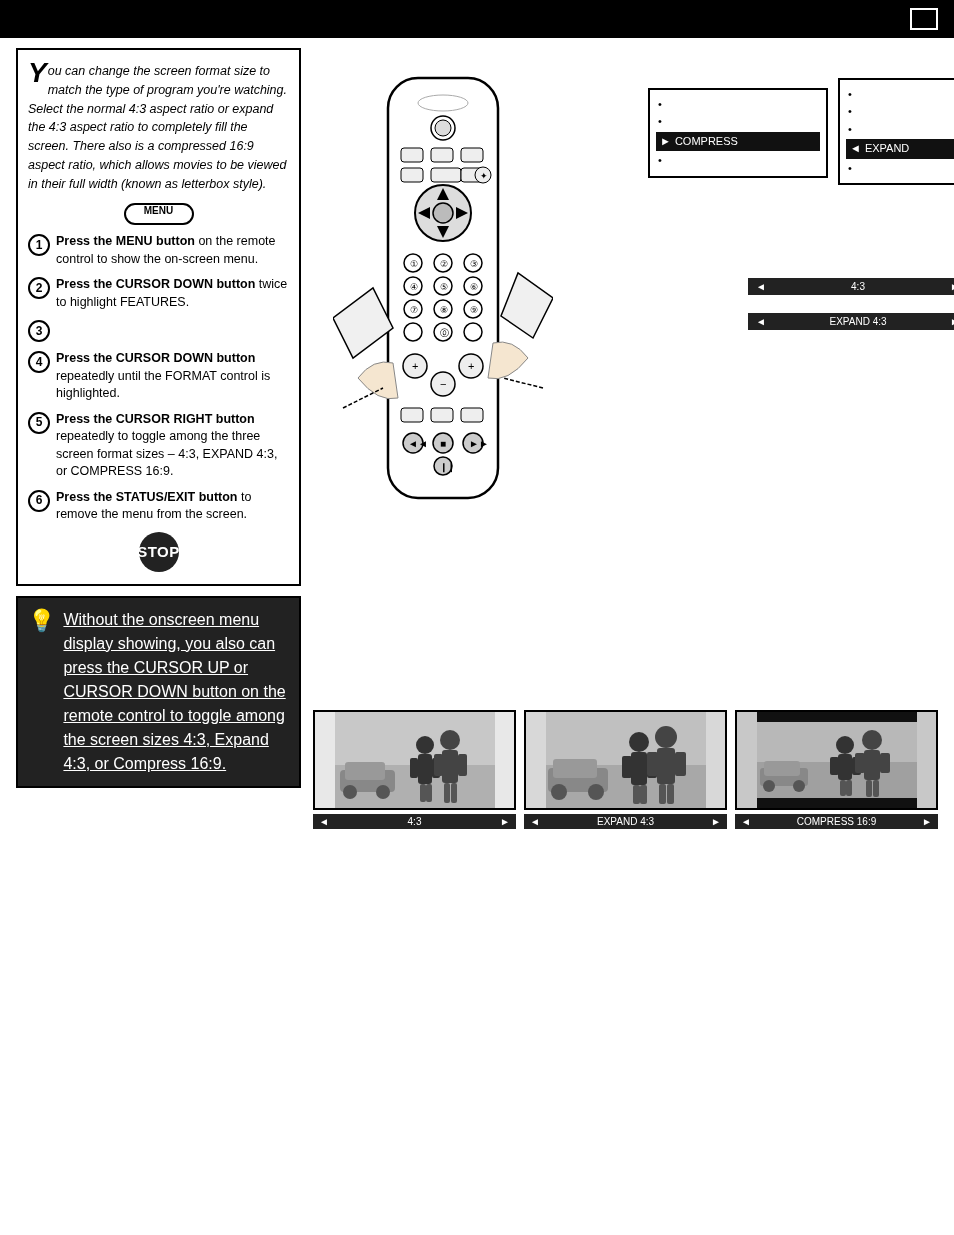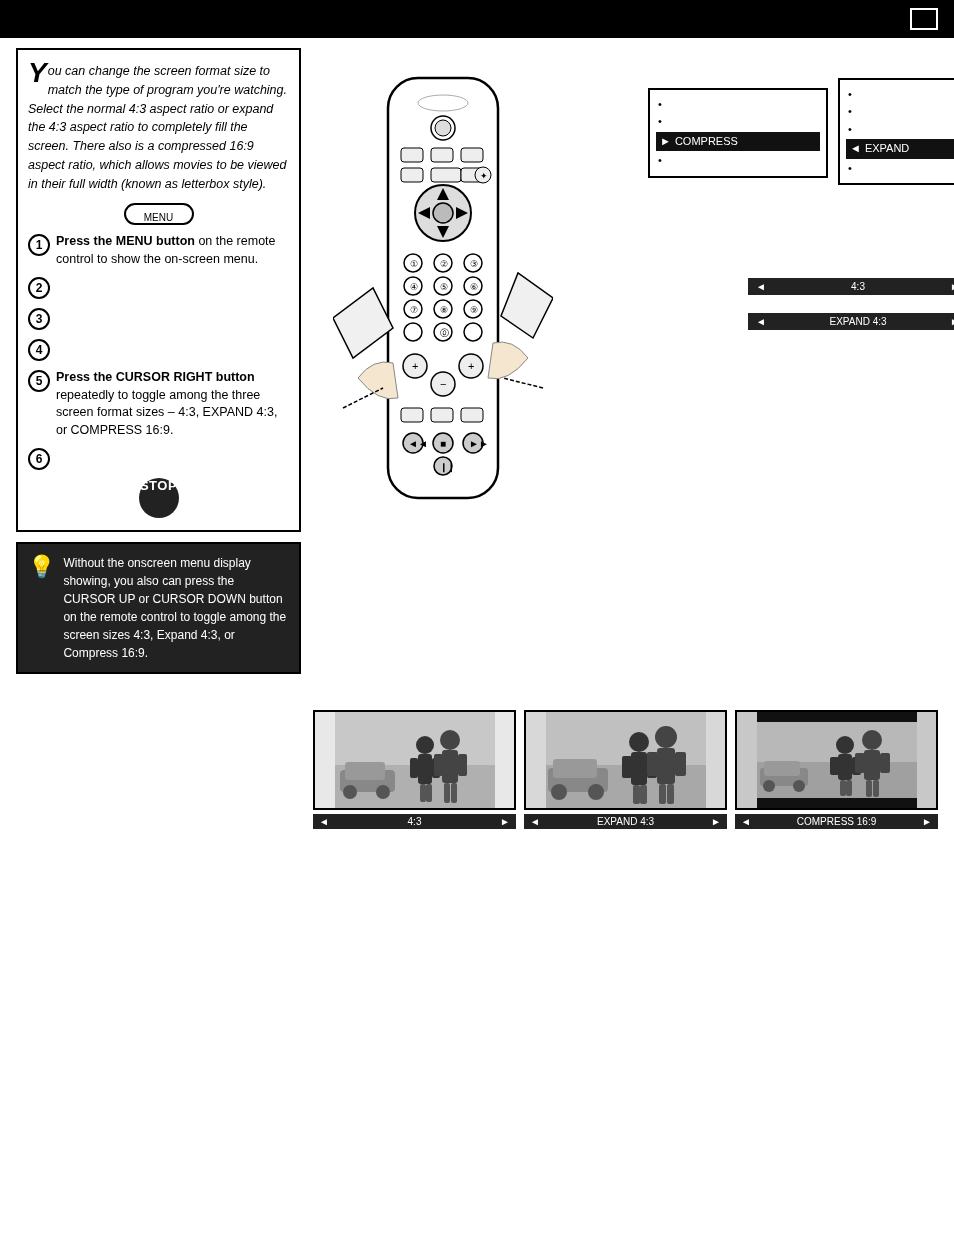--- a/index.html
+++ b/index.html
@@ -70,24 +70,24 @@
       display: flex;
       justify-content: center;
       margin: 8px 0;
     }
     .menu-btn-shape {
       width: 70px;
       height: 22px;
       border: 2px solid #000;
       border-radius: 11px;
       display: flex;
-      align-items: flex-end;
+      align-items: flex-start;
       justify-content: center;
       font-size: 10px;
-      font-weight: normal;
+      font-weight: bold;
     }
     .step {
       display: flex;
       align-items: flex-start;
       gap: 6px;
       margin-bottom: 8px;
       font-size: 12.5px;
       line-height: 1.4;
     }
     .step-num {
@@ -109,23 +109,24 @@
       display: flex;
       justify-content: center;
       margin-top: 8px;
     }
     .stop-circle {
       width: 40px;
       height: 40px;
       border-radius: 50%;
       background: #222;
       display: flex;
+      align-items: center;
       justify-content: center;
       color: #fff;
-      font-size: 13px;
+      font-size: 15px;
       font-weight: bold;
       letter-spacing: 0.5px;
     }
 
     
     .tip-box {
       border: 2px solid #000;
       padding: 10px 10px;
       background: #222;
       color: #fff;
@@ -136,21 +137,21 @@
       display: flex;
       gap: 8px;
       align-items: flex-start;
     }
     .lightbulb-icon {
       font-size: 22px;
       flex-shrink: 0;
       color: #fff;
       margin-top: -4px;
     }
-    .tip-text { font-size: 12px; line-height: 1.5; }
+    .tip-text { font-size: 16px; line-height: 1.5; text-decoration: underline; }
 
     
     .right-col {
       flex: 1;
       display: flex;
       flex-direction: column;
       gap: 8px;
     }
 
     
@@ -273,39 +274,48 @@
 
       <div class="step">
         <div class="step-num">1</div>
         <div class="step-text">
           <b>Press the MENU button</b> on the remote control to show the on-screen menu.
         </div>
       </div>
 
       <div class="step">
         <div class="step-num">2</div>
+        <div class="step-text">
+          <b>Press the CURSOR DOWN button</b> twice to highlight FEATURES.
+        </div>
       </div>
 
       <div class="step">
         <div class="step-num">3</div>
       </div>
 
       <div class="step">
         <div class="step-num">4</div>
+        <div class="step-text">
+          <b>Press the CURSOR DOWN button</b> repeatedly until the FORMAT control is highlighted.
+        </div>
       </div>
 
       <div class="step">
         <div class="step-num">5</div>
         <div class="step-text">
           <b>Press the CURSOR RIGHT button</b> repeatedly to toggle among the three screen format sizes – 4:3, EXPAND 4:3, or COMPRESS 16:9.
         </div>
       </div>
 
       <div class="step">
         <div class="step-num">6</div>
+        <div class="step-text">
+          <b>Press the STATUS/EXIT button</b> to remove the menu from the screen.
+        </div>
       </div>
 
       <div class="stop-icon">
         <div class="stop-circle">
           <span>STOP</span>
         </div>
       </div>
     </div>
 
     <div class="tip-box">

